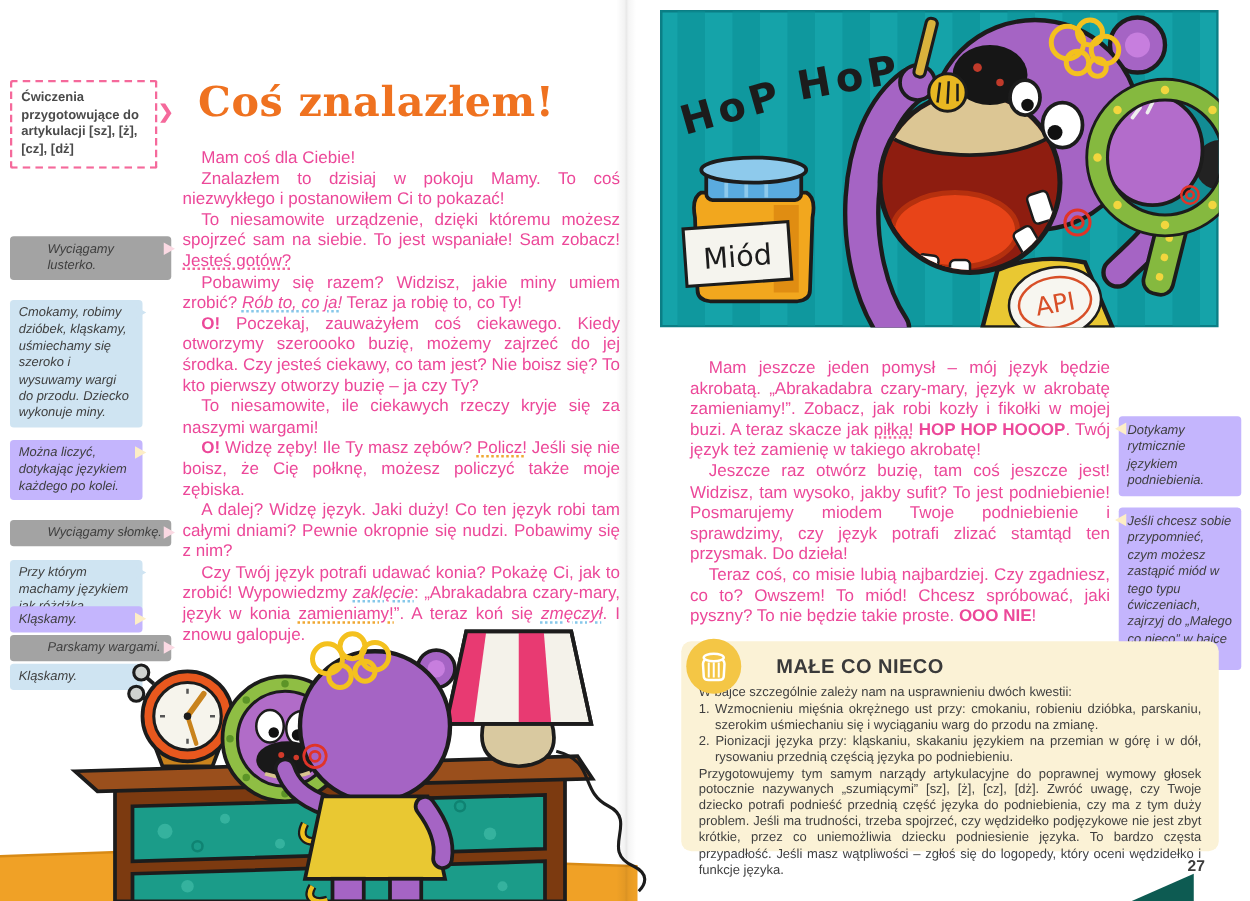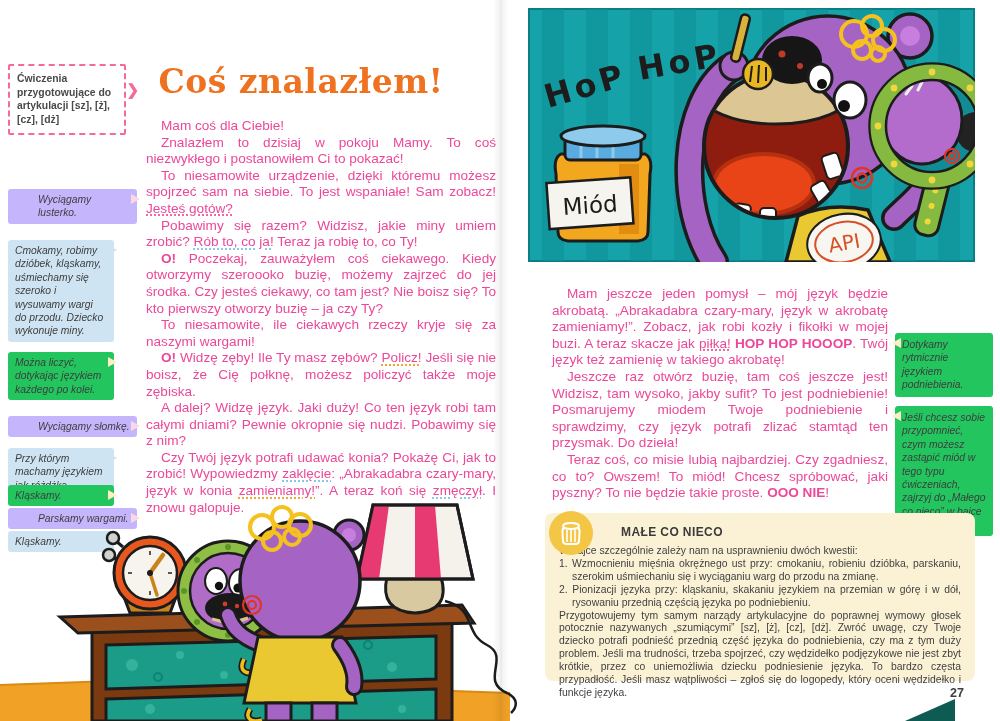--- a/index.html
+++ b/index.html
@@ -15,40 +15,40 @@
   .intro-box::after{content:"\276F";position:absolute;right:-15px;top:14px;color:#f5699b;
     font-size:15px;font-weight:bold;}
   .note{position:absolute;left:8px;width:92px;padding:4px 7px;border-radius:3px;
     font-style:italic;font-size:10.3px;line-height:1.3;color:#3e3e3e;}
   .note::after{content:"";position:absolute;right:-8px;top:5px;
     border:5px solid transparent;border-left:9px solid var(--c);}
   .note-r{position:absolute;left:895px;width:84px;padding:5px 7px;border-radius:3px;
     font-style:italic;font-size:10.3px;line-height:1.3;color:#3e3e3e;}
   .note-r::after{content:"";position:absolute;left:-8px;top:5px;
     border:5px solid transparent;border-right:9px solid var(--c);}
-  .c-pink{background:#c4b5fd;padding-left:30px;--c:#fbd9e3;}
+  .c-pink{background:#a3a3a3;padding-left:30px;--c:#fbd9e3;}
   .c-blue{background:#cfe4f2;--c:#cfe4f2;}
-  .c-yellow{background:#22c55e;--c:#fdeec6;}
+  .c-yellow{background:#c4b5fd;--c:#fdeec6;}
   
   .page-title{position:absolute;left:146px;top:62px;width:310px;margin:0;text-align:center;
     font-family:"DejaVu Serif",serif;font-weight:800;font-size:33px;color:#ef7220;letter-spacing:0.5px;}
   .story{position:absolute;text-align:justify;font-size:13.6px;line-height:16.6px;color:#ec4899;}
   .story p{margin:0;text-indent:15px;}
   #story-left{left:146px;top:118px;width:350px;}
   #story-right{left:552px;top:286px;width:336px;}
   .seg-b{font-weight:bold;}
   .seg-u-pink,.seg-u-blue,.seg-u-orange{text-decoration-line:underline;text-decoration-style:dotted;
     text-decoration-thickness:2px;text-underline-offset:2px;}
   .seg-u-pink{text-decoration-color:#f2679e;}
-  .seg-u-blue{text-decoration-color:#86c8ea;}
+  .seg-u-blue{text-decoration-color:#86c8ea;font-style:italic;}
   .seg-u-orange{text-decoration-color:#f0a832;}
   
   .info-box{position:absolute;left:545px;top:513px;width:430px;height:168px;background:#fbf2d6;
     border-radius:8px;box-sizing:border-box;padding:12px 14px 10px 14px;}
-  .info-heading{margin:0 0 6px 62px;font-size:12px;font-weight:bold;letter-spacing:0.4px;color:#3a3a3a;}
+  .info-heading{margin:0 0 6px 62px;font-size:16px;font-weight:bold;letter-spacing:0.4px;color:#3a3a3a;}
   .info-body{font-size:10.4px;line-height:12.9px;color:#3f3f3f;text-align:justify;}
   .info-body div{margin:0;}
   .ib-item{padding-left:13px;text-indent:-13px;}
   .info-icon{position:absolute;left:549px;top:511px;width:44px;height:44px;border-radius:50%;
     background:#f4c645;display:flex;align-items:center;justify-content:center;}
   
   .pagenum{position:absolute;font-size:12.5px;font-weight:bold;}
   #pn-left{left:26px;top:687px;color:#3a2508;}
   #pn-right{left:950px;top:686px;color:#3c3c3c;}
   

